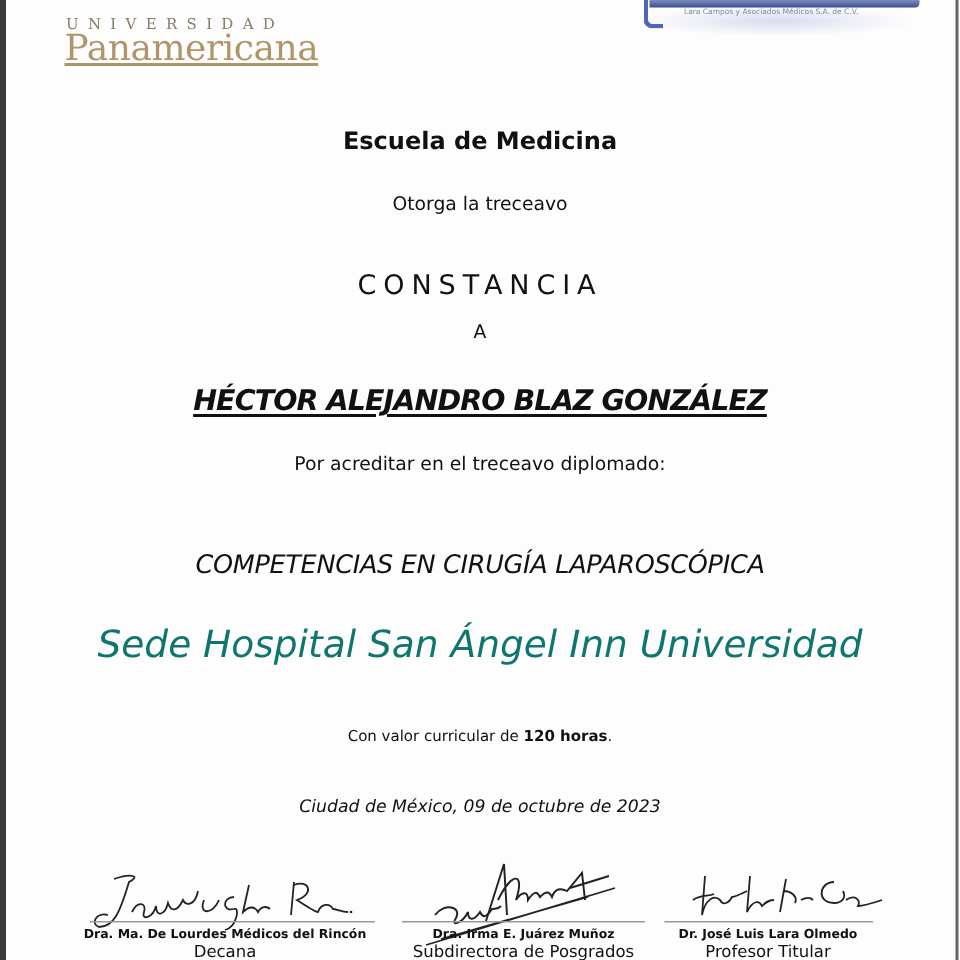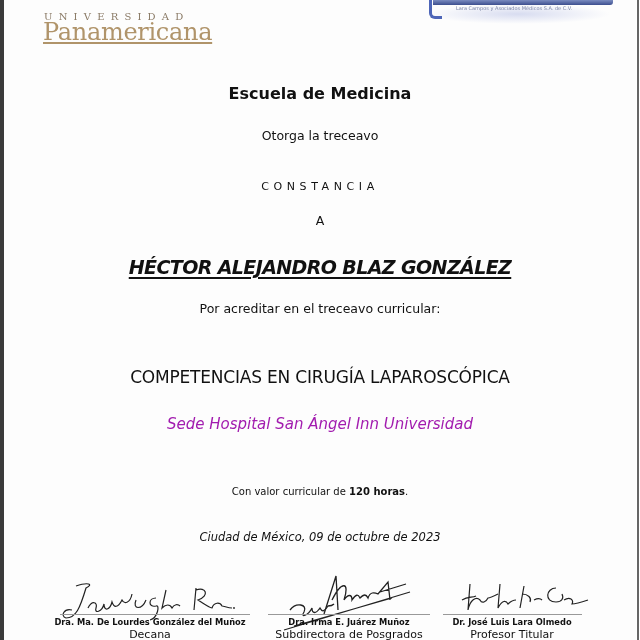--- a/index.html
+++ b/index.html
@@ -12,26 +12,26 @@
   .center { text-align:center; left:0; width:640px; }
   .up-small { left:44px; top:11px; width:170px; text-align:left; font-family:"DejaVu Serif", serif; font-size:10px; letter-spacing:6.2px; color:#8a7a66; }
   .up-big { left:43px; top:18px; font-family:"DejaVu Serif", serif; font-size:24px; color:#b0946a; letter-spacing:-0.3px;text-decoration:underline; }
   .logo2 { left:423px; top:0; width:190px; height:24px; }
   .logo2 .bar { position:absolute; left:10px; top:0; width:180px; height:5px; background:linear-gradient(#7b8cc0,#3c4e8e); border-radius:0 0 3px 0; }
   .logo2 .hook { position:absolute; left:6px; top:0; width:10px; height:16px; border:3px solid #4e66b8; border-top:none; border-right:none; border-radius:0 0 0 6px; }
   .logo2 .glow { position:absolute; left:2px; top:4px; width:186px; height:20px; background:radial-gradient(ellipse at center, rgba(170,180,225,0.45), rgba(255,255,255,0) 70%); }
   .logo2 .txt { position:absolute; left:33px; top:5px; font-size:5px; color:#7c86a8; white-space:nowrap; }
   .t1 { top:84px; font-size:16px; font-weight:bold; color:#111; }
   .t2 { top:128px; font-size:12.5px; color:#111; }
-  .t3 { top:180px; font-size:11px; letter-spacing:4.6px; color:#111; }
+  .t3 { top:180px; font-size:18px; letter-spacing:4.6px; color:#111; }
   .t4 { top:213px; font-size:12.5px; color:#111; }
   .t5 { top:246px; font-size:19px; font-weight:bold; font-style:italic; text-decoration:underline; text-decoration-thickness:2px; text-underline-offset:3px; color:#111; letter-spacing:-0.6px;margin-top:10px; }
   .t6 { top:301px; font-size:12.5px; color:#111; }
-  .t7 { top:367px; font-size:17px; color:#111; letter-spacing:-0.2px; }
-  .t8 { top:415px; font-size:15px; font-style:italic; color:#a21caf; }
+  .t7 { top:367px; font-size:17px; font-style:italic; color:#111; letter-spacing:-0.2px; }
+  .t8 { top:415px; font-size:25px; font-style:italic; color:#0f766e; }
   .t9 { top:486px; font-size:10px; color:#111; }
   .t9 b { font-weight:bold; }
   .t10 { top:530px; font-size:11.5px; font-style:italic; color:#111; }
   .sigline { position:absolute; top:614px; height:1px; background:#999; }
   .sigbox { position:absolute; top:617px; text-align:center; color:#111; }
   .sigbox .nm { font-size:8.3px; font-weight:bold; white-space:nowrap; }
   .sigbox .rl { font-size:11px; margin-top:1px; white-space:nowrap; }
   .sig { position:absolute; }
 </style>
 </head>
@@ -50,36 +50,36 @@
   <div class="bar"></div>
   <div class="hook"></div>
   <div class="txt">Lara Campos y Asociados Médicos S.A. de C.V.</div>
 </div>
 
 <div class="abs center t1">Escuela de Medicina</div>
 <div class="abs center t2">Otorga la treceavo</div>
 <div class="abs center t3">CONSTANCIA</div>
 <div class="abs center t4">A</div>
 <div class="abs center t5">HÉCTOR ALEJANDRO BLAZ GONZÁLEZ</div>
-<div class="abs center t6">Por acreditar en el treceavo curricular:</div>
+<div class="abs center t6">Por acreditar en el treceavo diplomado:</div>
 <div class="abs center t7">COMPETENCIAS EN CIRUGÍA LAPAROSCÓPICA</div>
 <div class="abs center t8">Sede Hospital San Ángel Inn Universidad</div>
 <div class="abs center t9"><span>Con valor curricular de </span><b>120 horas</b><span>.</span></div>
 <div class="abs center t10">Ciudad de México, 09 de octubre de 2023</div>
 
 <svg class="sig" style="left:58px;top:578px" width="180" height="48" viewBox="0 0 180 48">
   <path d="M18 8 C30 4,36 6,28 10 C22 30,18 40,8 40 C2 38,6 30,14 32" fill="none" stroke="#222" stroke-width="1.2"></path>
   <path d="M30 30 c4-8,10-6,8 0 c-2 6,6 4,8-4 c0 8,6 6,8-2 c2 6,6 6,10-2 c2 4,8 4,10-6 M78 22 c-4 10,6 10,10 0" fill="none" stroke="#222" stroke-width="1.2"></path>
   <path d="M98 20 c-8 0,-8 10,0 8 c4-2,2 12,-6 14 M108 12 L104 30 c4-4,8-4,10 0 c2-4,6-4,8-2" fill="none" stroke="#222" stroke-width="1.2"></path>
   <path d="M138 10 L136 32 M138 12 c10-4,14 6,2 10 c6 4,12 8,14 8 c2-6,8-6,10-2 c2 0,6 2,10 2" fill="none" stroke="#222" stroke-width="1.2"></path>
   <circle cx="176" cy="30" r="0.9" fill="#222"></circle>
 </svg>
 <div class="sigline" style="left:60px;width:190px"></div>
 <div class="sigbox" style="left:40px;width:220px">
-  <div class="nm">Dra. Ma. De Lourdes González del Muñoz</div>
+  <div class="nm">Dra. Ma. De Lourdes Médicos del Rincón</div>
   <div class="rl">Decana</div>
 </div>
 
 <svg class="sig" style="left:280px;top:570px" width="150" height="62" viewBox="0 0 150 62">
   <path d="M10 40 c6-8,18-6,14 2 c-4 6,4 4,8-4 c0 6,4 6,8 0 c2 4,4 4,8-2 c2 0,4 0,6-2" fill="none" stroke="#222" stroke-width="1.3"></path>
   <path d="M44 44 L56 6 L58 40 M52 30 c10-20,18-18,12 0 c4-6,8-6,8 0 c4-6,6-6,8-2 c4-4,6-4,8 0 c2-6,6-6,10-4 L108 12 L110 30 M100 22 L126 14" fill="none" stroke="#222" stroke-width="1.3"></path>
   <path d="M4 60 L130 22 M14 56 L112 28" fill="none" stroke="#222" stroke-width="1.2"></path>
 </svg>
 <div class="sigline" style="left:268px;width:162px"></div>
 <div class="sigbox" style="left:249px;width:200px">

